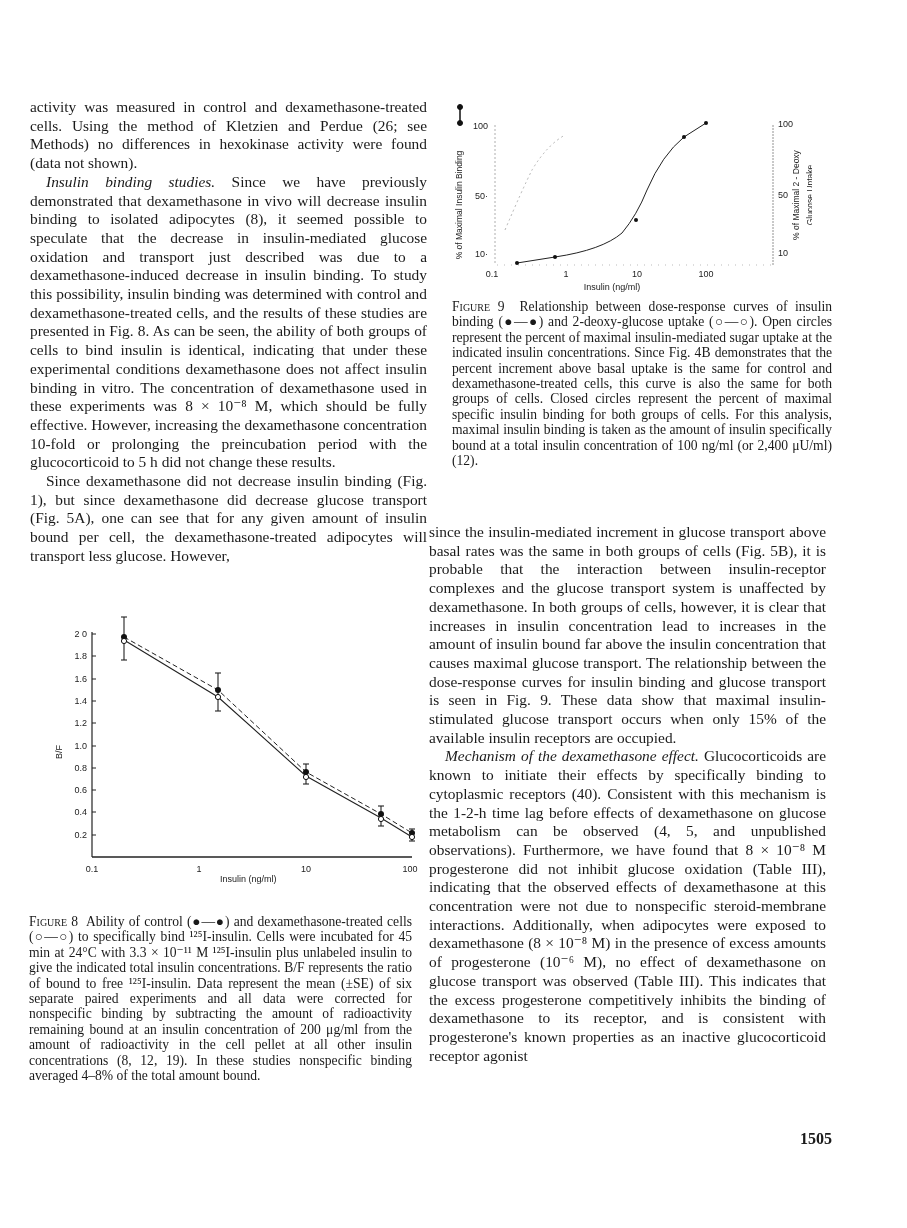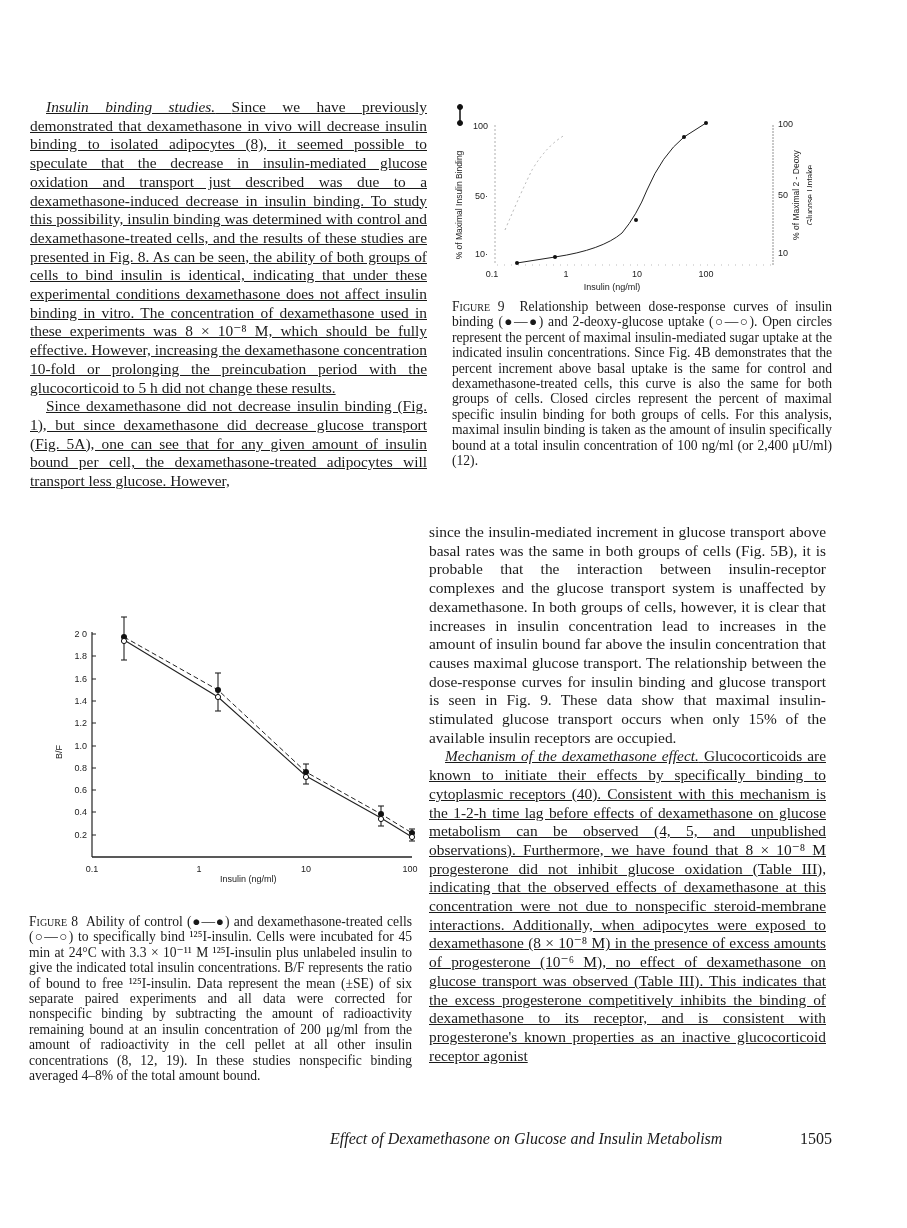--- a/index.html
+++ b/index.html
@@ -1,34 +1,35 @@
 <!DOCTYPE html>
 <html><head>
 <meta charset="utf-8">
 <style>
   html, body { margin: 0; padding: 0; background: #ffffff; }
   body { width: 907px; height: 1228px; position: relative; overflow: hidden;
          font-family: "Liberation Serif", "DejaVu Serif", serif; color: #1a1a1a; }
   .col { position: absolute; font-size: 15.4px; line-height: 18.7px; text-align: justify; }
   .col p { margin: 0; }
-  .indent { text-indent: 16px; text-decoration: underline; }
+  .indent { text-indent: 16px; }
   .it { font-style: italic; }
   .caption { font-size: 13.6px; line-height: 15.4px; text-align: justify; }
   .sc { font-variant: small-caps; margin-top: 40px; }
   .chart-box { position: absolute; text-align: center; }
   .chart-box svg { display: block; }
   .axis-text { font-family: "Liberation Sans", "DejaVu Sans", sans-serif; font-size: 9px; fill: #222; }
   .footer { position: absolute; left: 330px; top: 1130px; width: 540px; font-size: 16px; }
   .footer .title { font-style: italic; }
-  .footer .pnum { position: absolute; left: 470px; top: 0; font-weight: normal; }
+  .footer .pnum { position: absolute; left: 470px; top: 0; font-weight: bold; }
 </style>
 </head>
 <body>
 
 <div class="col" style="left:30px; top:98px; width:397px;">
+  <p>activity was measured in control and dexamethasone-treated cells. Using the method of Kletzien and Perdue (26; see Methods) no differences in hexokinase activity were found (data not shown).</p>
   <p class="indent"><span class="it">Insulin binding studies.</span> <span>Since we have previously demonstrated that dexamethasone in vivo will decrease insulin binding to isolated adipocytes (8), it seemed possible to speculate that the decrease in insulin-mediated glucose oxidation and transport just described was due to a dexamethasone-induced decrease in insulin binding. To study this possibility, insulin binding was determined with control and dexamethasone-treated cells, and the results of these studies are presented in Fig. 8. As can be seen, the ability of both groups of cells to bind insulin is identical, indicating that under these experimental conditions dexamethasone does not affect insulin binding in vitro. The concentration of dexamethasone used in these experiments was 8 × 10⁻⁸ M, which should be fully effective. However, increasing the dexamethasone concentration 10-fold or prolonging the preincubation period with the glucocorticoid to 5 h did not change these results.</span></p>
   <p class="indent">Since dexamethasone did not decrease insulin binding (Fig. 1), but since dexamethasone did decrease glucose transport (Fig. 5A), one can see that for any given amount of insulin bound per cell, the dexamethasone-treated adipocytes will transport less glucose. However,</p>
 </div>
 
 <div class="chart-box" style="left:50px; top:612px; width:370px; height:265px;">
   <svg width="370" height="265" viewBox="0 0 370 265">
 
     <line x1="42" y1="20" x2="42" y2="245" stroke="#222" stroke-width="1.2"></line>
     <line x1="42" y1="245" x2="362" y2="245" stroke="#222" stroke-width="1.6"></line>
 
@@ -153,15 +154,14 @@
 <div class="col caption" style="left:452px; top:299px; width:380px;">
   <p><span class="sc">Figure 9</span>&nbsp; <span>Relationship between dose-response curves of insulin binding (●—●) and 2-deoxy-glucose uptake (○—○). Open circles represent the percent of maximal insulin-mediated sugar uptake at the indicated insulin concentrations. Since Fig. 4B demonstrates that the percent increment above basal uptake is the same for control and dexamethasone-treated cells, this curve is also the same for both groups of cells. Closed circles represent the percent of maximal specific insulin binding for both groups of cells. For this analysis, maximal insulin binding is taken as the amount of insulin specifically bound at a total insulin concentration of 100 ng/ml (or 2,400 μU/ml) (12).</span></p>
 </div>
 
 <div class="col" style="left:429px; top:523px; width:397px;">
   <p>since the insulin-mediated increment in glucose transport above basal rates was the same in both groups of cells (Fig. 5B), it is probable that the interaction between insulin-receptor complexes and the glucose transport system is unaffected by dexamethasone. In both groups of cells, however, it is clear that increases in insulin concentration lead to increases in the amount of insulin bound far above the insulin concentration that causes maximal glucose transport. The relationship between the dose-response curves for insulin binding and glucose transport is seen in Fig. 9. These data show that maximal insulin-stimulated glucose transport occurs when only 15% of the available insulin receptors are occupied.</p>
   <p class="indent"><span class="it">Mechanism of the dexamethasone effect.</span> <span>Glucocorticoids are known to initiate their effects by specifically binding to cytoplasmic receptors (40). Consistent with this mechanism is the 1-2-h time lag before effects of dexamethasone on glucose metabolism can be observed (4, 5, and unpublished observations). Furthermore, we have found that 8 × 10⁻⁸ M progesterone did not inhibit glucose oxidation (Table III), indicating that the observed effects of dexamethasone at this concentration were not due to nonspecific steroid-membrane interactions. Additionally, when adipocytes were exposed to dexamethasone (8 × 10⁻⁸ M) in the presence of excess amounts of progesterone (10⁻⁶ M), no effect of dexamethasone on glucose transport was observed (Table III). This indicates that the excess progesterone competitively inhibits the binding of dexamethasone to its receptor, and is consistent with progesterone's known properties as an inactive glucocorticoid receptor agonist</span></p>
 </div>
 
 <div class="footer">
-  <span class="title">Effect of Dexamethasone on Glucose and Insulin Metabolism</span>
   <span class="pnum">1505</span>
 </div>
 
 </body></html>

